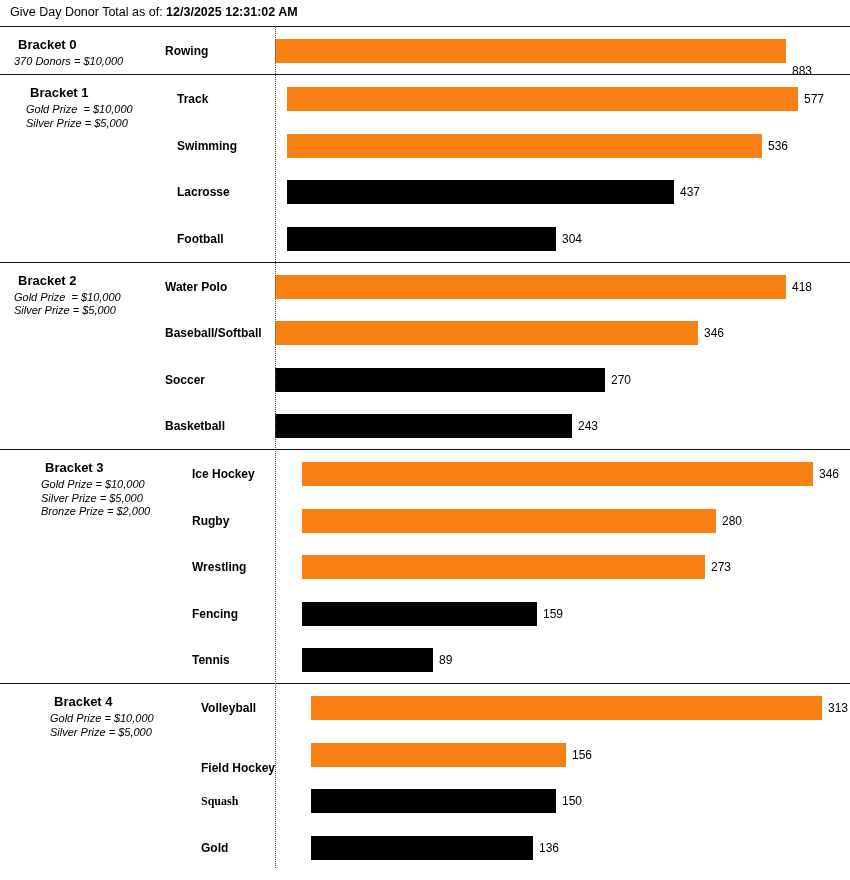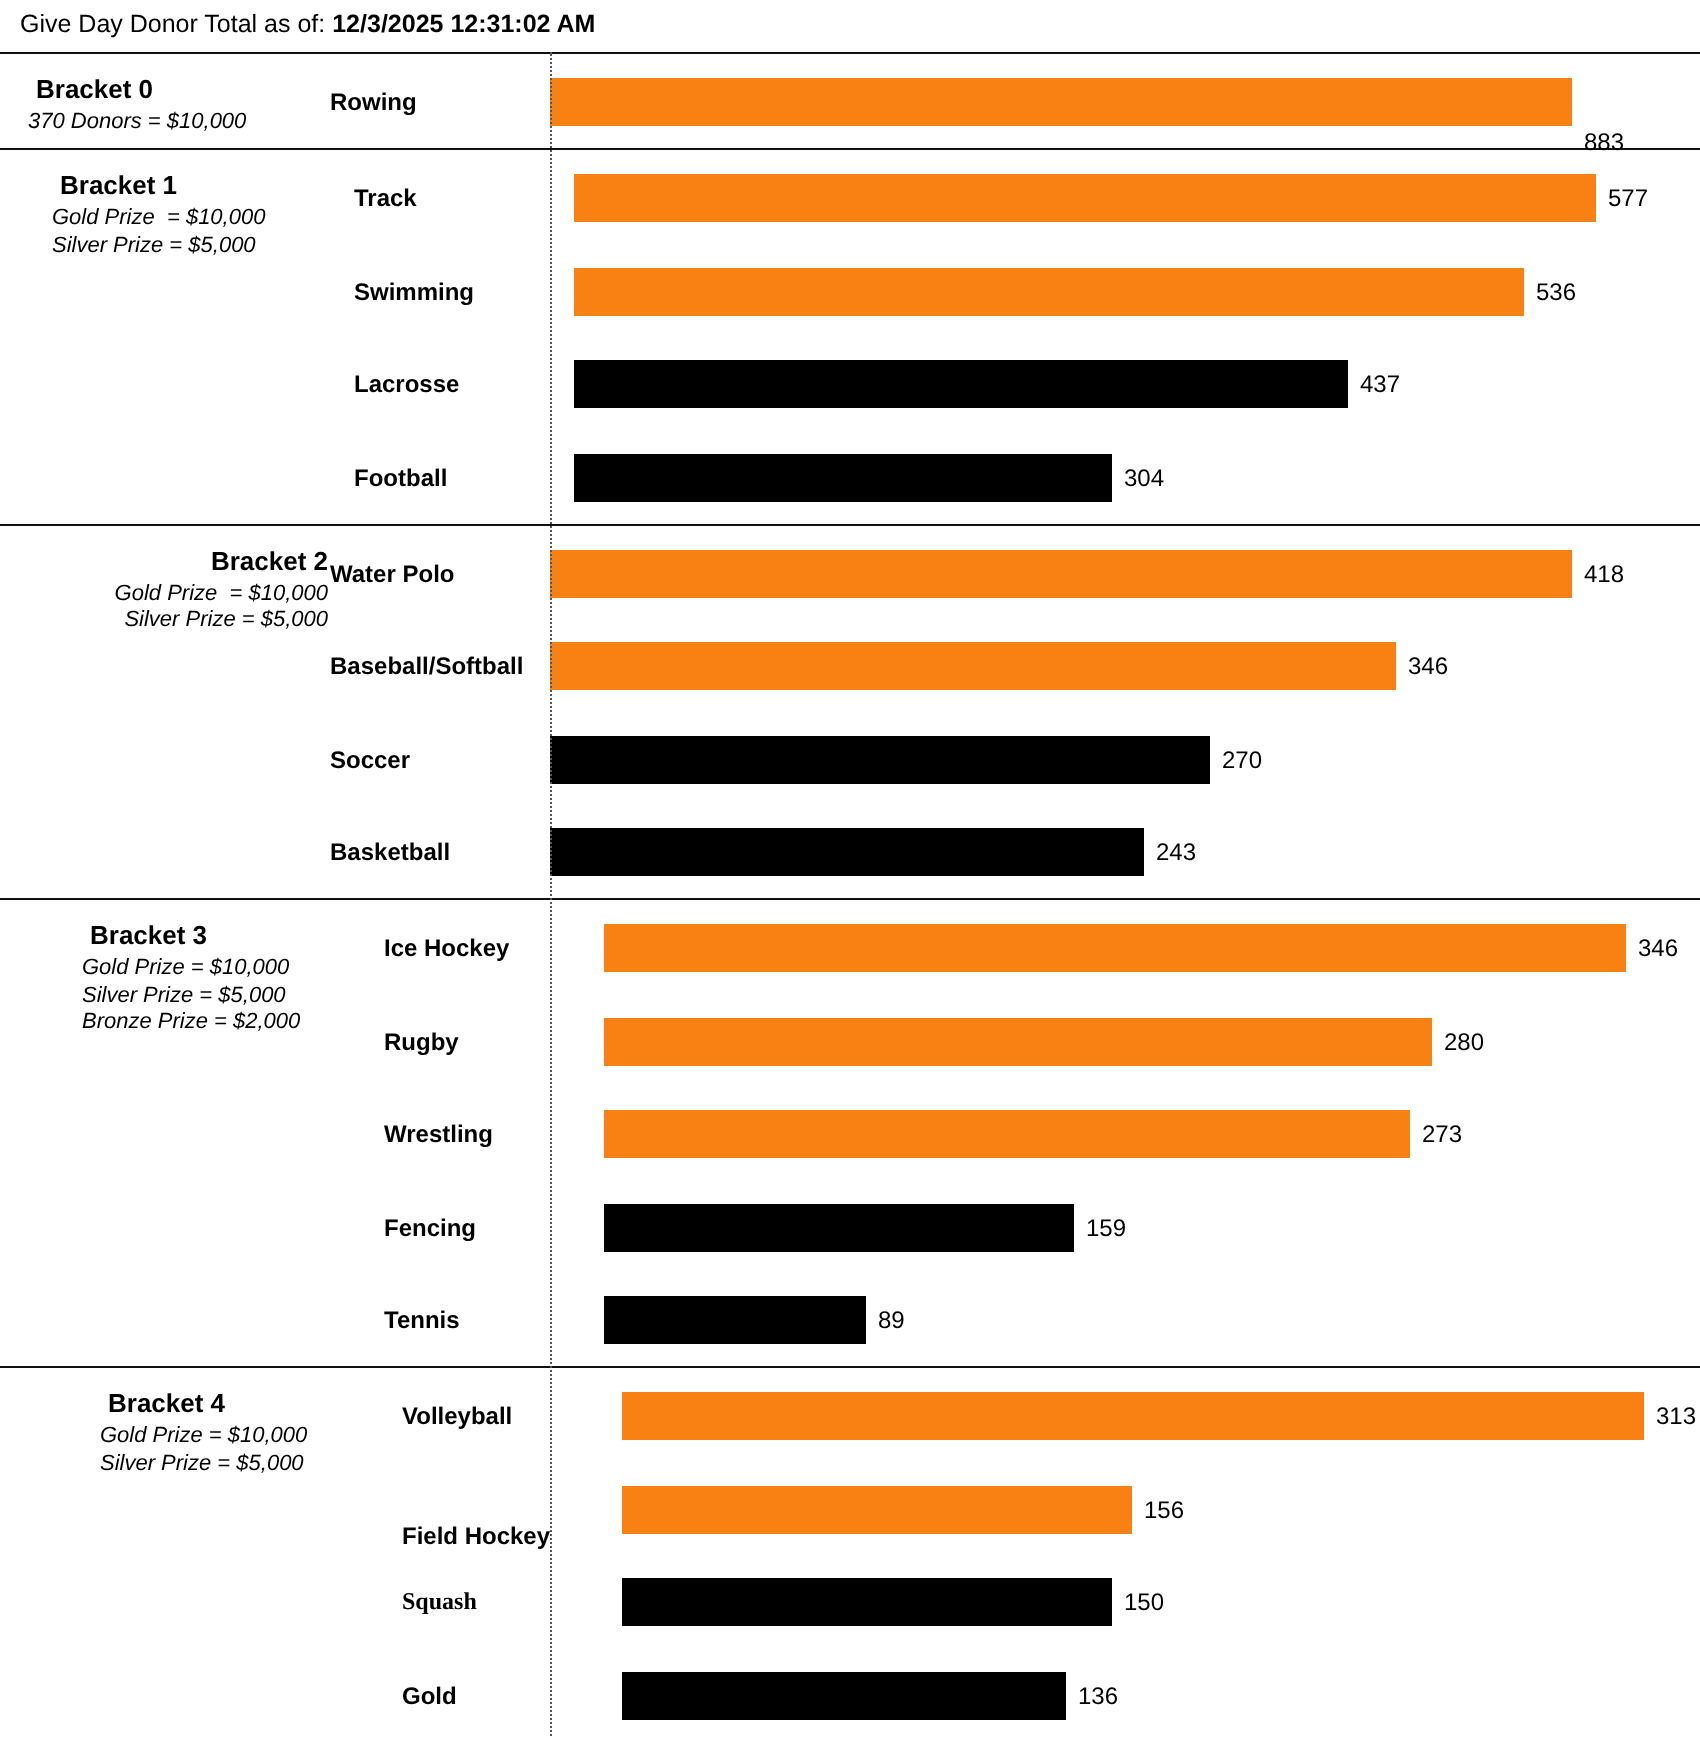--- a/index.html
+++ b/index.html
@@ -138,21 +138,21 @@
             <div class="bar black" style="top: 117px; width: 387px; height: 24px;"></div>
             <div class="bar-value" style="top: 117px; left: 668px;">437</div>
           </div>
           <div class="row">
             <div class="row-label" style="top: 163.5px;">Football</div>
             <div class="bar black" style="top: 163.5px; width: 269px; height: 24px;"></div>
             <div class="bar-value" style="top: 163.5px; left: 550px;">304</div>
           </div>
         </div>
       </div>
-      <div class="bracket" style="height: 187.5px; text-align: right;">
+      <div class="bracket" style="height: 187.5px;">
         <div class="bracket-inner">
           <div class="bracket-meta" style="top: 10px;">
             <div class="bracket-title">Bracket 2</div>
             <div class="bracket-prizes">
               <div>Gold Prize  = $10,000</div>
               <div>Silver Prize = $5,000</div>
             </div>
           </div>
           <div class="row">
             <div class="row-label" style="top: 24px;">Water Polo</div>

